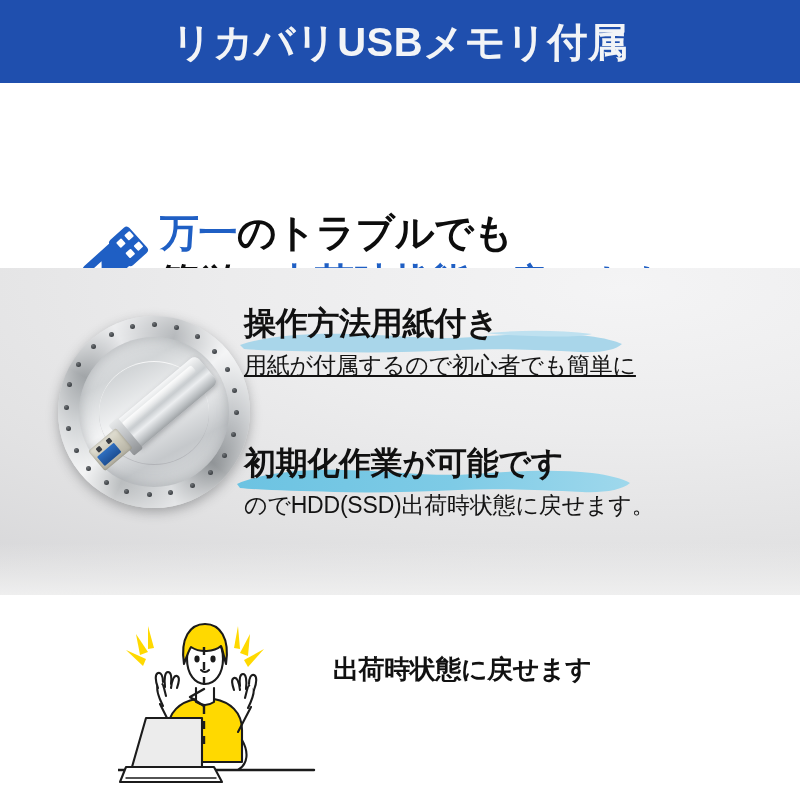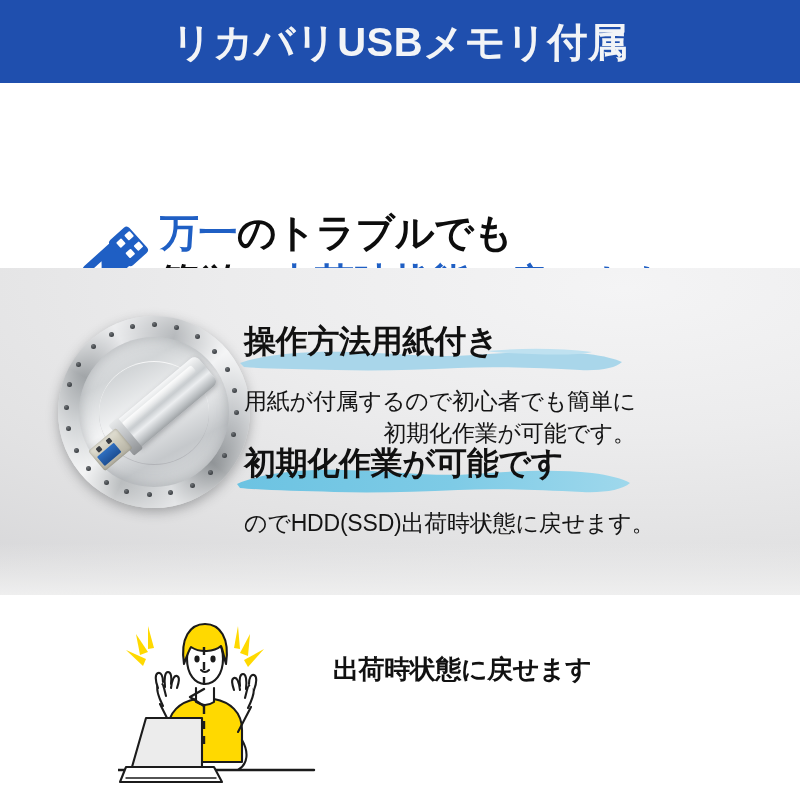--- a/index.html
+++ b/index.html
@@ -225,29 +225,28 @@
     white-space: nowrap;
     letter-spacing: -0.3px;
     z-index: 2;
   }
   .brush {
     position: absolute;
     z-index: 1;
     pointer-events: none;
   }
   .feature-body {
-    margin-top: 25px;
+    margin-top: 7px;
     font-size: 23px;
     line-height: 1.42;
     color: #141414;
     white-space: nowrap;
     letter-spacing: -0.2px;
-    text-align: right;
-  }
-  #feature-0 { top: 56px; }
+  }
+  #feature-0 { top: 38px; text-decoration: underline; }
   #feature-1 { top: 178px; }
 
   
   .bottom {
     position: absolute;
     left: 0;
     top: 595px;
     width: 800px;
     height: 205px;
     background: #ffffff;
@@ -362,21 +361,20 @@
       <div style="position:relative;display:inline-block;">
         <svg class="brush" style="left:-8px;top:18px;" width="390" height="32" viewBox="0 0 390 32" aria-hidden="true">
           <path d="M4,21 C30,12 70,9 112,10 C160,11 196,16 238,13 C276,10 316,8 352,12 C368,14 380,17 386,20
                    C380,26 364,29 344,28 C300,26 262,24 222,26 C180,28 140,29 100,28 C66,27 30,27 8,25 Z" fill="#a9d6ea"></path>
           <path d="M250,9 C286,6 322,6 356,10 C344,13 320,13 296,12 C276,11 262,11 250,9 Z" fill="#bfe1f0"></path>
         </svg>
         <span class="feature-heading">操作方法用紙付き</span>
       </div>
       <div class="feature-body">
         <div>用紙が付属するので初心者でも簡単に</div>
-        <div>初期化作業が可能です。</div>
       </div>
     </div>
 
     <div class="feature-block" id="feature-1">
       <div style="position:relative;display:inline-block;">
         <svg class="brush" style="left:-10px;top:16px;" width="400" height="34" viewBox="0 0 400 34" aria-hidden="true">
           <defs>
             <linearGradient id="bg2" x1="0" y1="0" x2="1" y2="0">
               <stop offset="0" stop-color="#6cc3e2"></stop>
               <stop offset="0.55" stop-color="#7ecbe6"></stop>

